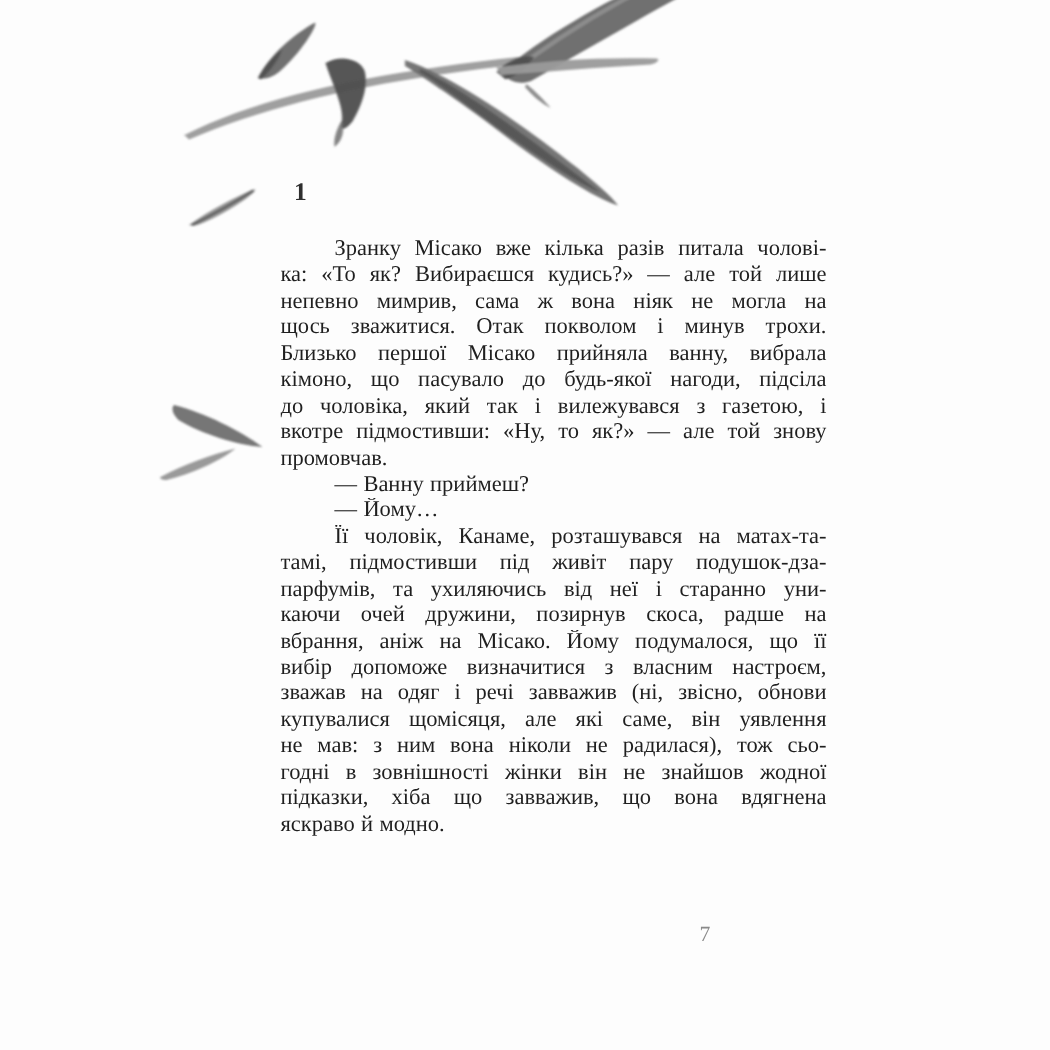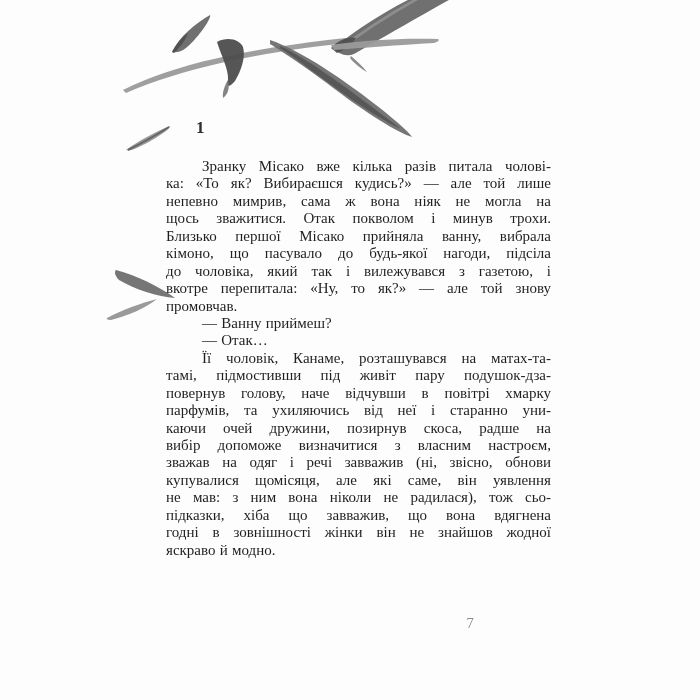--- a/index.html
+++ b/index.html
@@ -10,21 +10,21 @@
   body{width:700px;height:700px;background:var(--paper);overflow:hidden;
        font-family:"Liberation Serif","DejaVu Serif",serif;}
   .page{position:relative;width:700px;height:700px;background:var(--paper);}
   .illustration{position:absolute;left:0;top:0;width:700px;height:700px;pointer-events:none;}
   .ink-l{fill:var(--ink-light);} .ink-m{fill:var(--ink-mid);} .ink-d{fill:var(--ink-dark);}
   .chapter{position:absolute;left:196px;top:118px;font-size:17px;font-weight:700;
            color:var(--chapter);letter-spacing:.5px;}
   .text-block{position:absolute;left:166px;top:158px;width:385px;
               font-size:15px;line-height:17.45px;color:var(--text);}
   .line{text-align:justify;text-align-last:justify;word-spacing:.5px;
-        height:17.45px;overflow:hidden;white-space:nowrap;}
+        height:17.45px;overflow:hidden;white-space:nowrap;margin-left:21px;}
   .line.j{white-space:normal;}
   .line.end{text-align-last:left;}
   .line.indent{text-indent:36px;}
   .page-number{position:absolute;left:458px;top:615px;width:24px;text-align:center;
                font-size:14.5px;color:var(--page-number);}
 </style>
 </head>
 <body>
 
 <div class="page">
@@ -67,33 +67,33 @@
   <div class="chapter">1</div>
 
   <div class="text-block">
       <div class="line j indent">Зранку Місако вже кілька разів питала чолові-</div>
       <div class="line j">ка: «То як? Вибираєшся кудись?» — але той лише</div>
       <div class="line j">непевно мимрив, сама ж вона ніяк не могла на</div>
       <div class="line j">щось зважитися. Отак покволом і минув трохи.</div>
       <div class="line j">Близько першої Місако прийняла ванну, вибрала</div>
       <div class="line j">кімоно, що пасувало до будь-якої нагоди, підсіла</div>
       <div class="line j">до чоловіка, який так і вилежувався з газетою, і</div>
-      <div class="line j">вкотре перепитала: «Ну, то як?» — але той знову</div>
+      <div class="line j">вкотре підмостивши: «Ну, то як?» — але той знову</div>
       <div class="line end">промовчав.</div>
       <div class="line end indent">— Ванну приймеш?</div>
-      <div class="line end indent">— Отак…</div>
+      <div class="line end indent">— Йому…</div>
       <div class="line j indent">Її чоловік, Канаме, розташувався на матах-та-</div>
       <div class="line j">тамі, підмостивши під живіт пару подушок-дза-</div>
-      <div class="line j">повернув голову, наче відчувши в повітрі хмарку</div>
       <div class="line j">парфумів, та ухиляючись від неї і старанно уни-</div>
       <div class="line j">каючи очей дружини, позирнув скоса, радше на</div>
+      <div class="line j">вбрання, аніж на Місако. Йому подумалося, що її</div>
       <div class="line j">вибір допоможе визначитися з власним настроєм,</div>
       <div class="line j">зважав на одяг і речі завважив (ні, звісно, обнови</div>
       <div class="line j">купувалися щомісяця, але які саме, він уявлення</div>
       <div class="line j">не мав: з ним вона ніколи не радилася), тож сьо-</div>
+      <div class="line j">годні в зовнішності жінки він не знайшов жодної</div>
       <div class="line j">підказки, хіба що завважив, що вона вдягнена</div>
-      <div class="line j">годні в зовнішності жінки він не знайшов жодної</div>
       <div class="line end">яскраво й модно.</div>
     </div>
 
   <div class="page-number">7</div>
 
 </div>
 
 </body></html>

